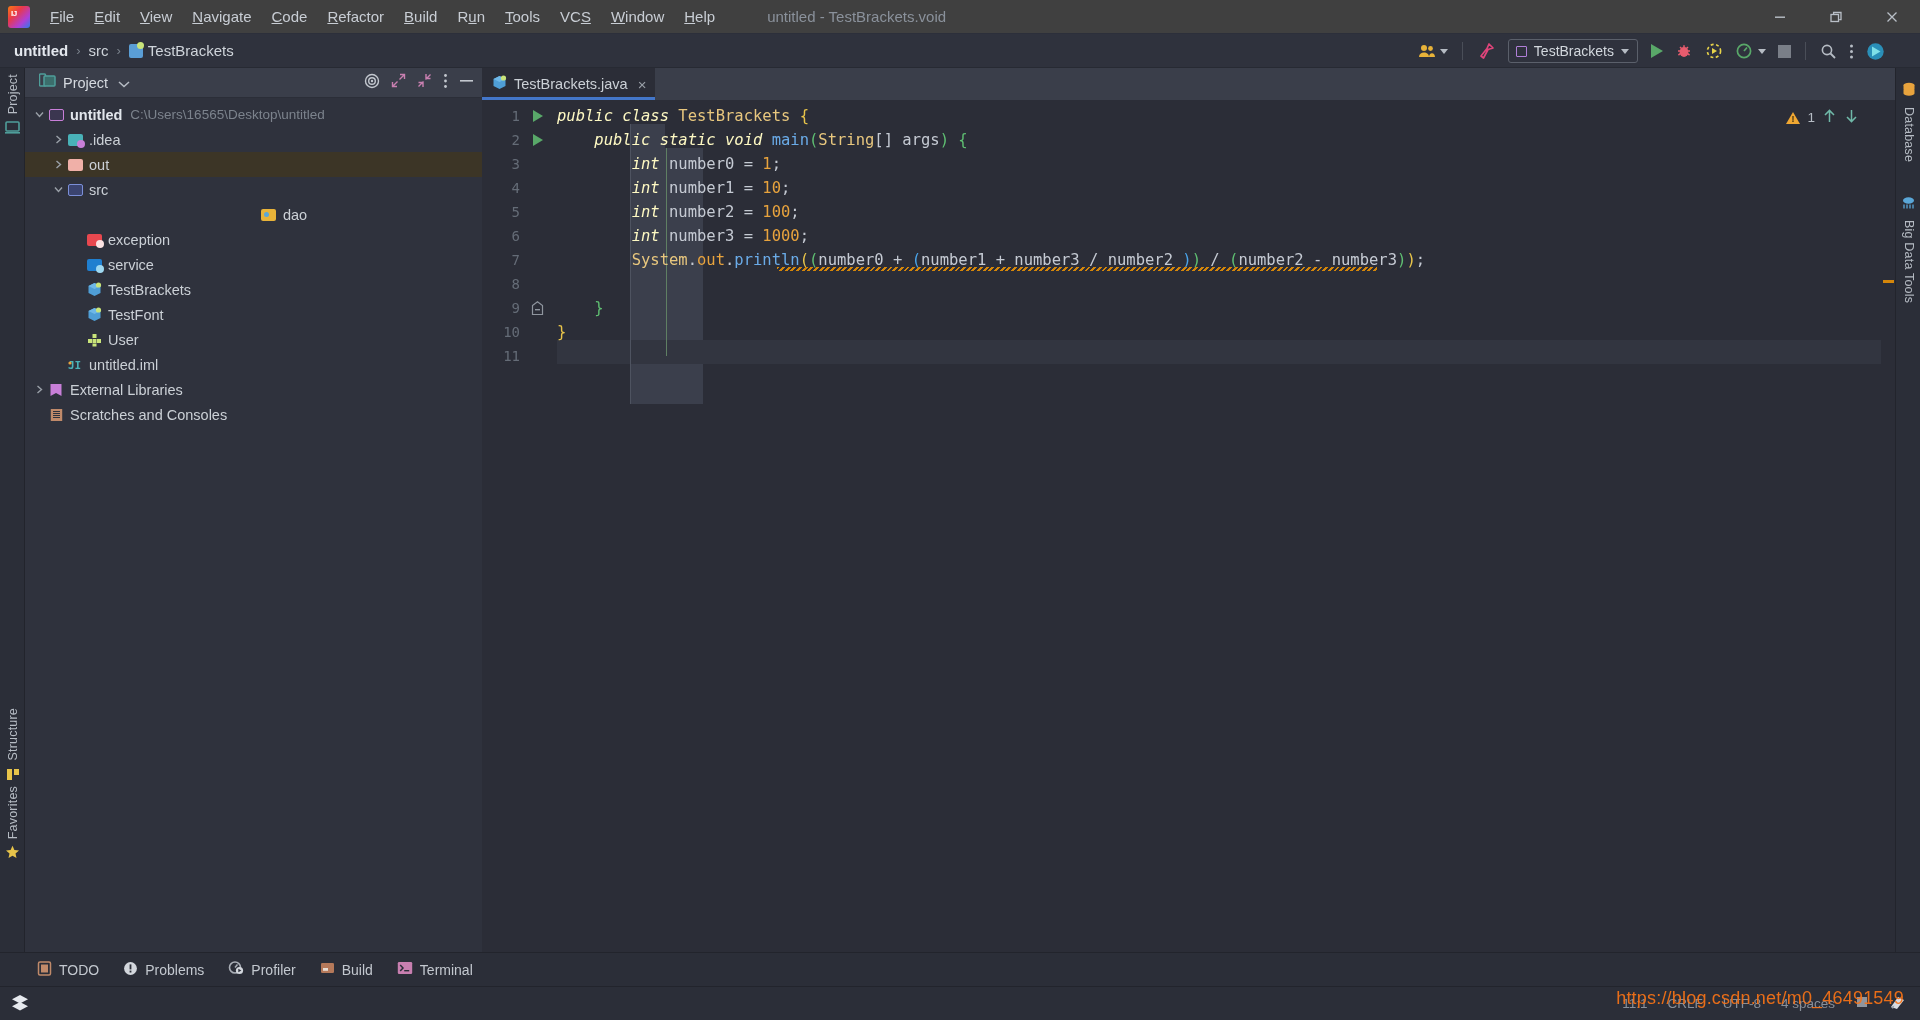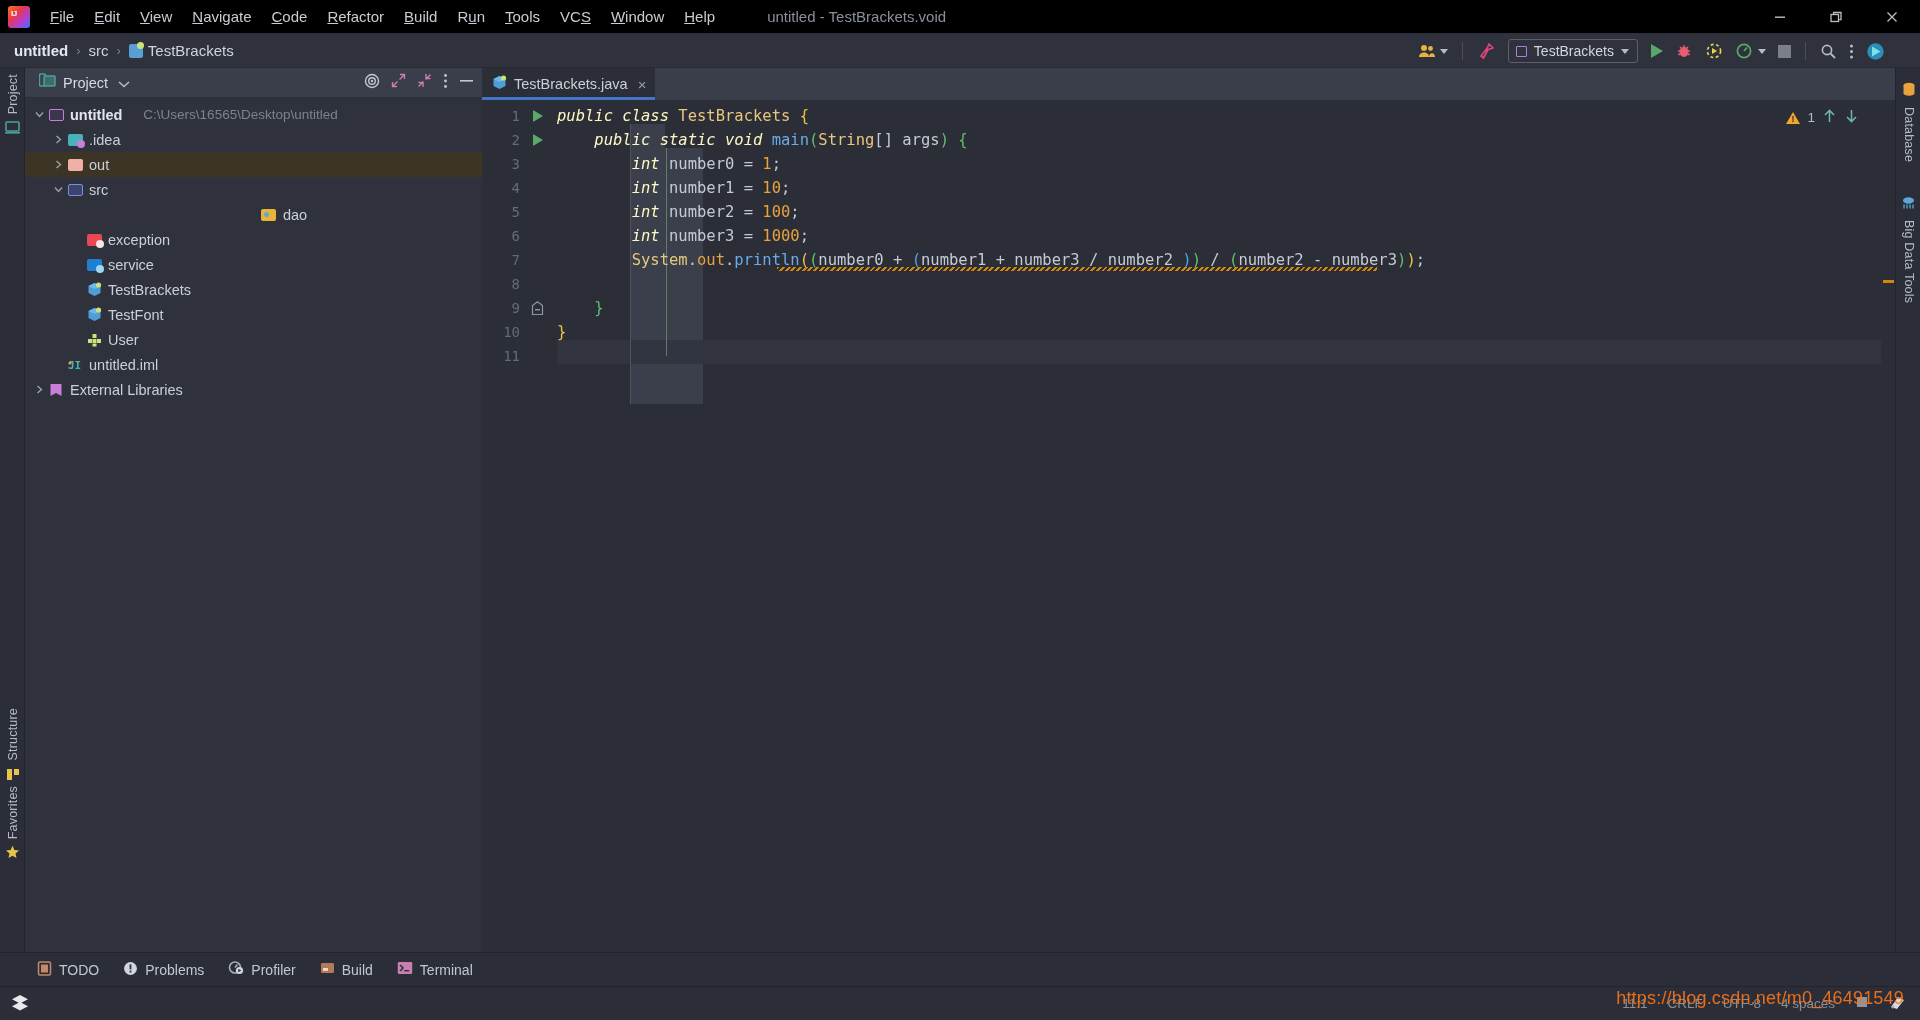--- a/index.html
+++ b/index.html
@@ -7,21 +7,21 @@
     width: 1920px; height: 1020px;
     background: #2b2b2b;
     font-family: "Liberation Sans", sans-serif;
     overflow: hidden;
   }
   body { position: relative; background: #242731; color: #bbbbbb; }
 
   
   #menubar {
     position: absolute; left: 0; top: 0; width: 1920px; height: 34px;
-    background: #000000;
+    background: #404040;
     display: flex; align-items: center;
     border-bottom: 1px solid #2c2f3a;
   }
   .ij-logo {
     width: 22px; height: 22px; margin-left: 8px; margin-right: 10px;
     border-radius: 3px; position: relative; flex: 0 0 auto;
     background: linear-gradient(135deg,#f97a12 0%,#e8394a 35%,#b03fd6 70%,#2b7ced 100%);
   }
   .ij-logo::after{
     content:"IJ"; position:absolute; left:3px; top:3px;
@@ -110,21 +110,21 @@
     height:25px; display:flex; align-items:center; white-space:nowrap;
     padding-left:4px; color:#cbd0d6;
   }
   .tnode.sel { background:#3c3526; }
   .tnode .arrow {
     width:16px; display:inline-flex; justify-content:center; align-items:center;
     color:#9aa0a8; font-size:11px; flex:0 0 16px;
   }
   .tnode .ico { width:18px; height:16px; margin-right:5px; flex:0 0 18px;
                 display:flex; align-items:center; justify-content:center;}
-  .tnode .sub { color:#7c838d; font-size:13.5px; margin-left:21px;}
+  .tnode .sub { color:#7c838d; font-size:13.5px; margin-left:8px;}
   .tnode.bold > .lbl { font-weight:bold; color:#e2e6ec;}
 
   
   .fold { width:15px;height:12px;border-radius:2px;position:relative;}
   .fold::before{content:"";position:absolute;left:0;top:-2.5px;width:7px;height:3px;border-radius:1px 1px 0 0;}
   .badge{position:absolute;right:-2px;bottom:-2px;width:8px;height:8px;border-radius:50%;}
 
   
   #editor-area {
     position:absolute; left:482px; top:68px; width:1413px; height:884px; background:#2b2d37;
@@ -535,20 +535,30 @@
             <path d="M3.5 2 L7.5 5.5 L3.5 9" fill="none" stroke="#9aa0a8" stroke-width="1.4"></path>
           </svg>
         </span>
         <span class="ico">
           <svg width="14" height="14" viewBox="0 0 14 14">
             <path d="M1.5 1 h11 v12 l-5.5 -3 l-5.5 3 z" fill="#c87fd8"></path>
           </svg>
         </span>
         <span class="lbl">External Libraries</span>
       </div>
+      <div class="tnode" style="padding-left: 6px;">
+        <span class="arrow"></span>
+        <span class="ico">
+          <svg width="13" height="14" viewBox="0 0 13 14">
+            <rect x="0.8" y="1" width="11.4" height="12" fill="#c08a6a"></rect>
+            <path d="M3 3.5 h7 M3 5.5 h7 M3 7.5 h7 M3 9.5 h7" stroke="#2f323d" stroke-width="1"></path>
+          </svg>
+        </span>
+        <span class="lbl">Scratches and Consoles</span>
+      </div>
     </div>
 </div>
 
 <div id="editor-area">
   <div id="tabbar">
     <div class="etab">
       <span>
         <svg width="15" height="15" viewBox="0 0 15 15">
           <path d="M7.5 1 L13.5 4 L13.5 11 L7.5 14 L1.5 11 L1.5 4 Z" fill="#4f9ed6"></path>
           <path d="M7.5 1 L13.5 4 L7.5 7 L1.5 4 Z" fill="#6fb8e8"></path>

